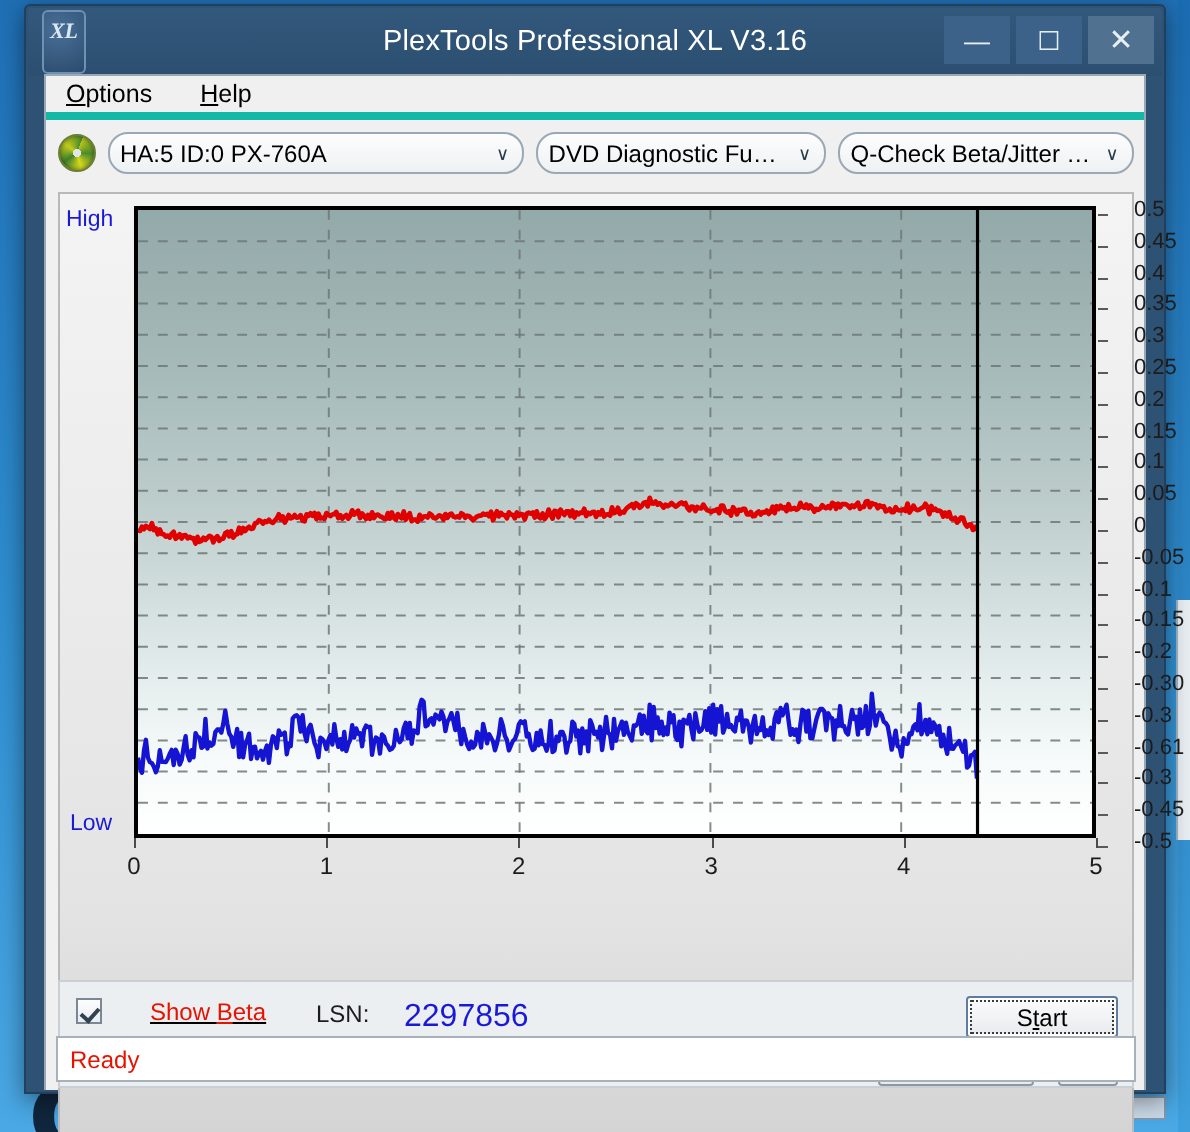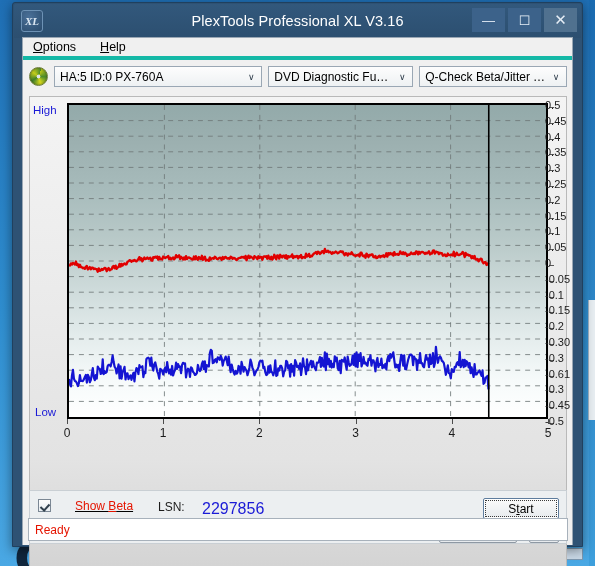--- a/index.html
+++ b/index.html
@@ -58,21 +58,21 @@
     padding: 1px;
   }
   #title-bar {
     height: 34px;
     background: linear-gradient(180deg,#32587c 0%,#2c4f70 100%);
     position: relative;
     display: flex; align-items: center;
     border-radius: 2px 2px 0 0;
   }
   #app-logo {
-    width: 22px; height: 22px; margin-left: 7px;
+    width: 22px; height: 32px; margin-left: 7px;
     background: radial-gradient(circle at 35% 30%, #4a7098, #2a4b6c);
     border: 1px solid #6d92b5;
     border-radius: 3px;
     color: #dbe7f2;
     font-family: "Liberation Serif", serif;
     font-style: italic; font-weight: bold;
     font-size: 11px; line-height: 20px; text-align: center;
   }
   #window-title {
     position: absolute; left: 0; right: 0;
@@ -136,21 +136,21 @@
     background:
       radial-gradient(circle at 50% 50%, #dfe6ea 0 16%, transparent 17%),
       conic-gradient(from 20deg, #b7c31a, #4c8b2b, #d6d81c, #3f7f2a, #c3cc1c, #4c8b2b);
     border: 1px solid #6c7d3a;
     box-shadow: inset 0 0 2px rgba(0,0,0,.5);
   }
   .combo {
     height: 21px;
     background: linear-gradient(180deg,#fdfdfd,#eef1f3);
     border: 1px solid #9aa7b4;
-    border-radius: 0;
+    border-radius: 10px;
     display: flex; align-items: center;
     font-size: 12px; color: #000;
     padding: 0 2px 0 5px;
     position: relative;
     white-space: nowrap; overflow: hidden;
   }
   .combo .cval { flex: 1 1 auto; overflow:hidden; text-overflow: ellipsis; }
   .combo .arrow {
     flex: 0 0 16px; text-align: center;
     font-size: 9px; color: #2c3b49;
@@ -193,21 +193,21 @@
     position: absolute;
     left: 519px; top: 2px;
     width: 19px; height: 324px;
   }
   #ytick-col .tk {
     position: absolute; left: 0; width: 5px; height: 1px;
     background: #5a5a5a;
   }
   #ylabel-col {
     position: absolute;
-    left: 515px; top: 0; width: 14px; height: 330px;
+    left: 537px; top: 0; width: 14px; height: 330px;
   }
   #ylabel-col .yl {
     position: absolute;
     left: 0;
     font-size: 11px;
     color: #1c1c1c;
     white-space: nowrap;
     transform: translateY(-50%);
   }
 

